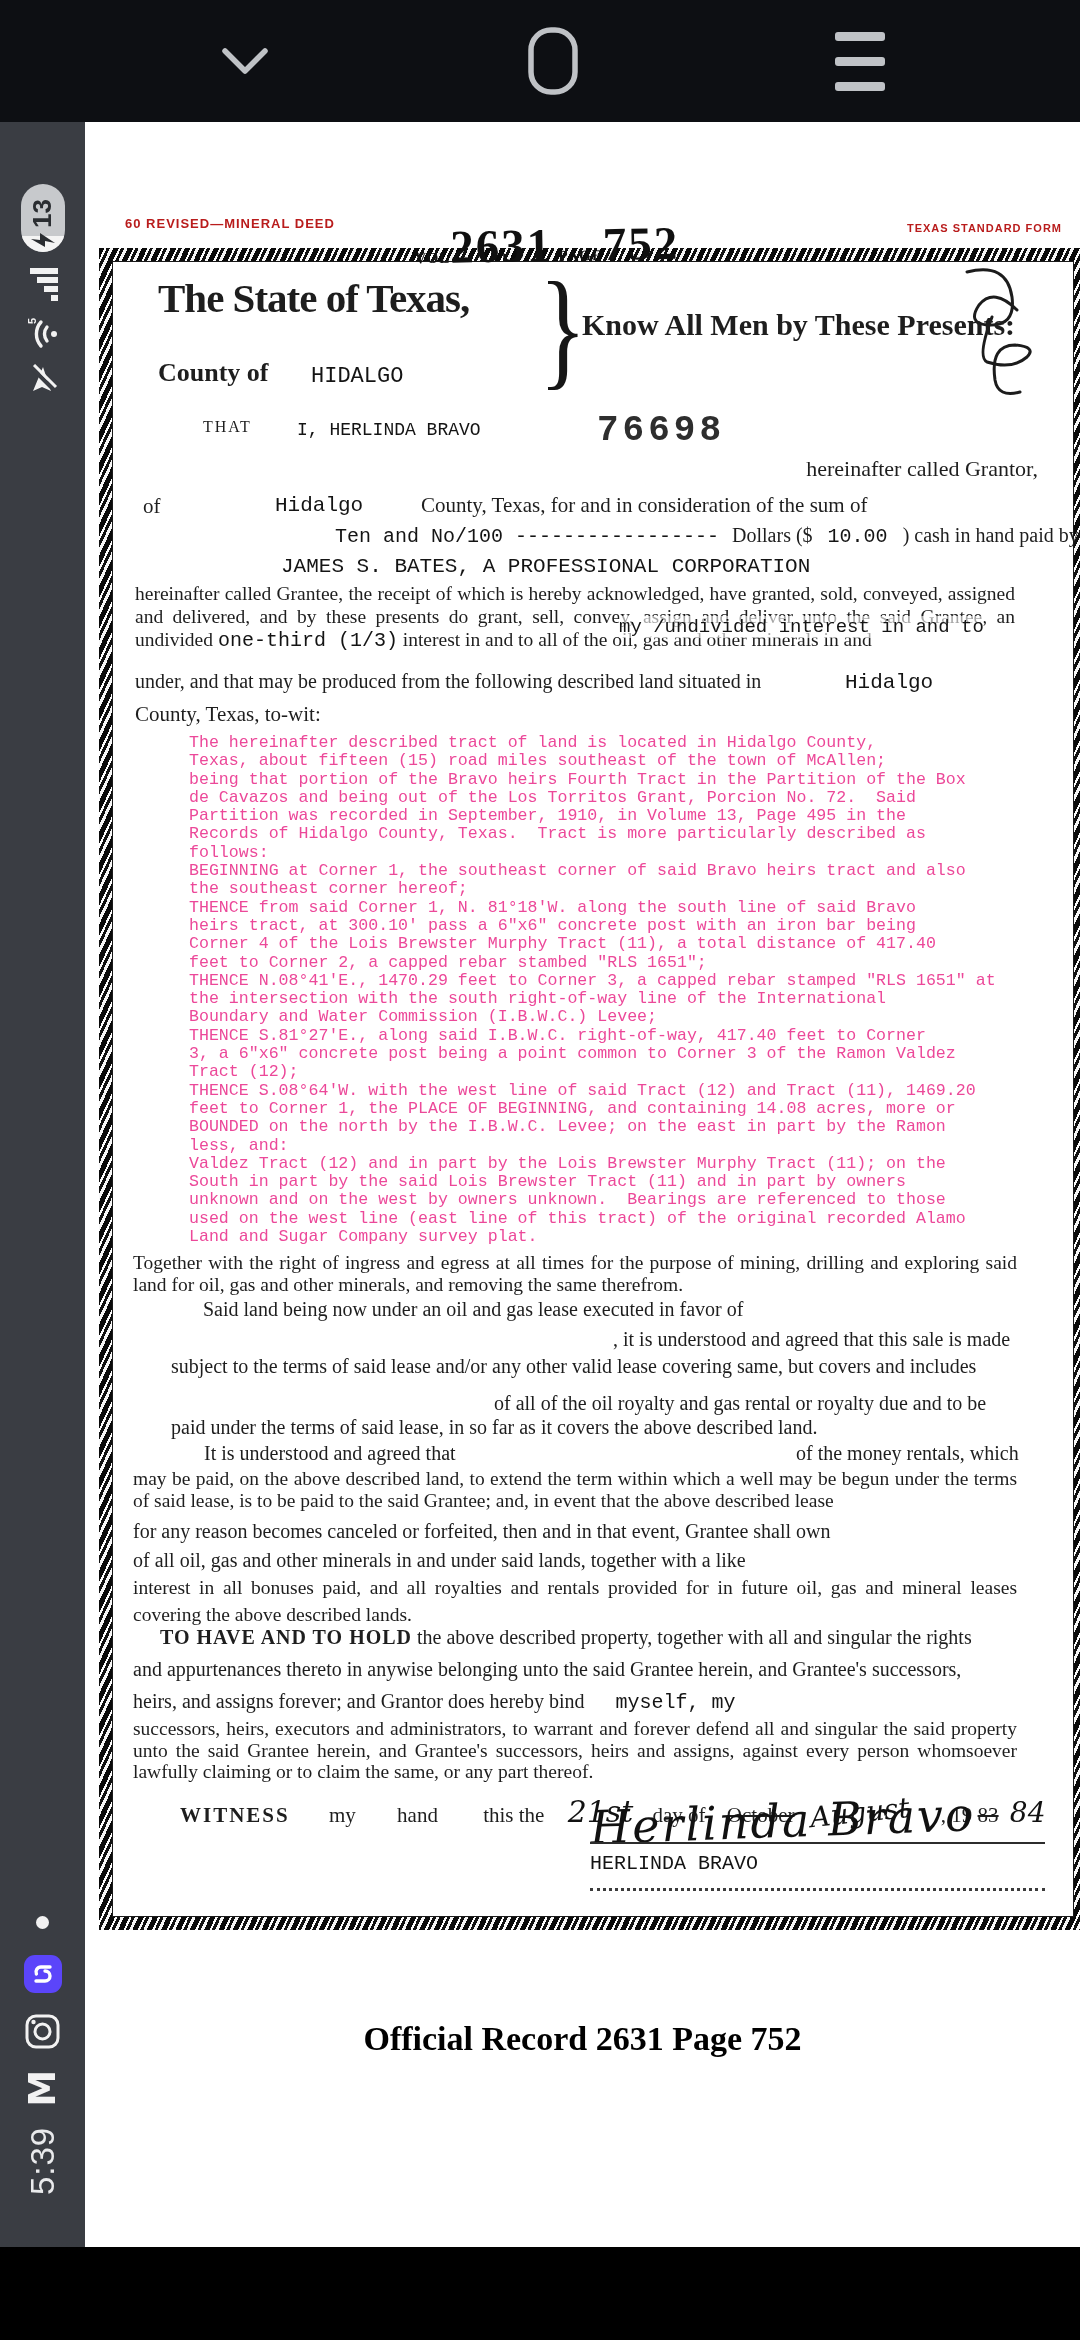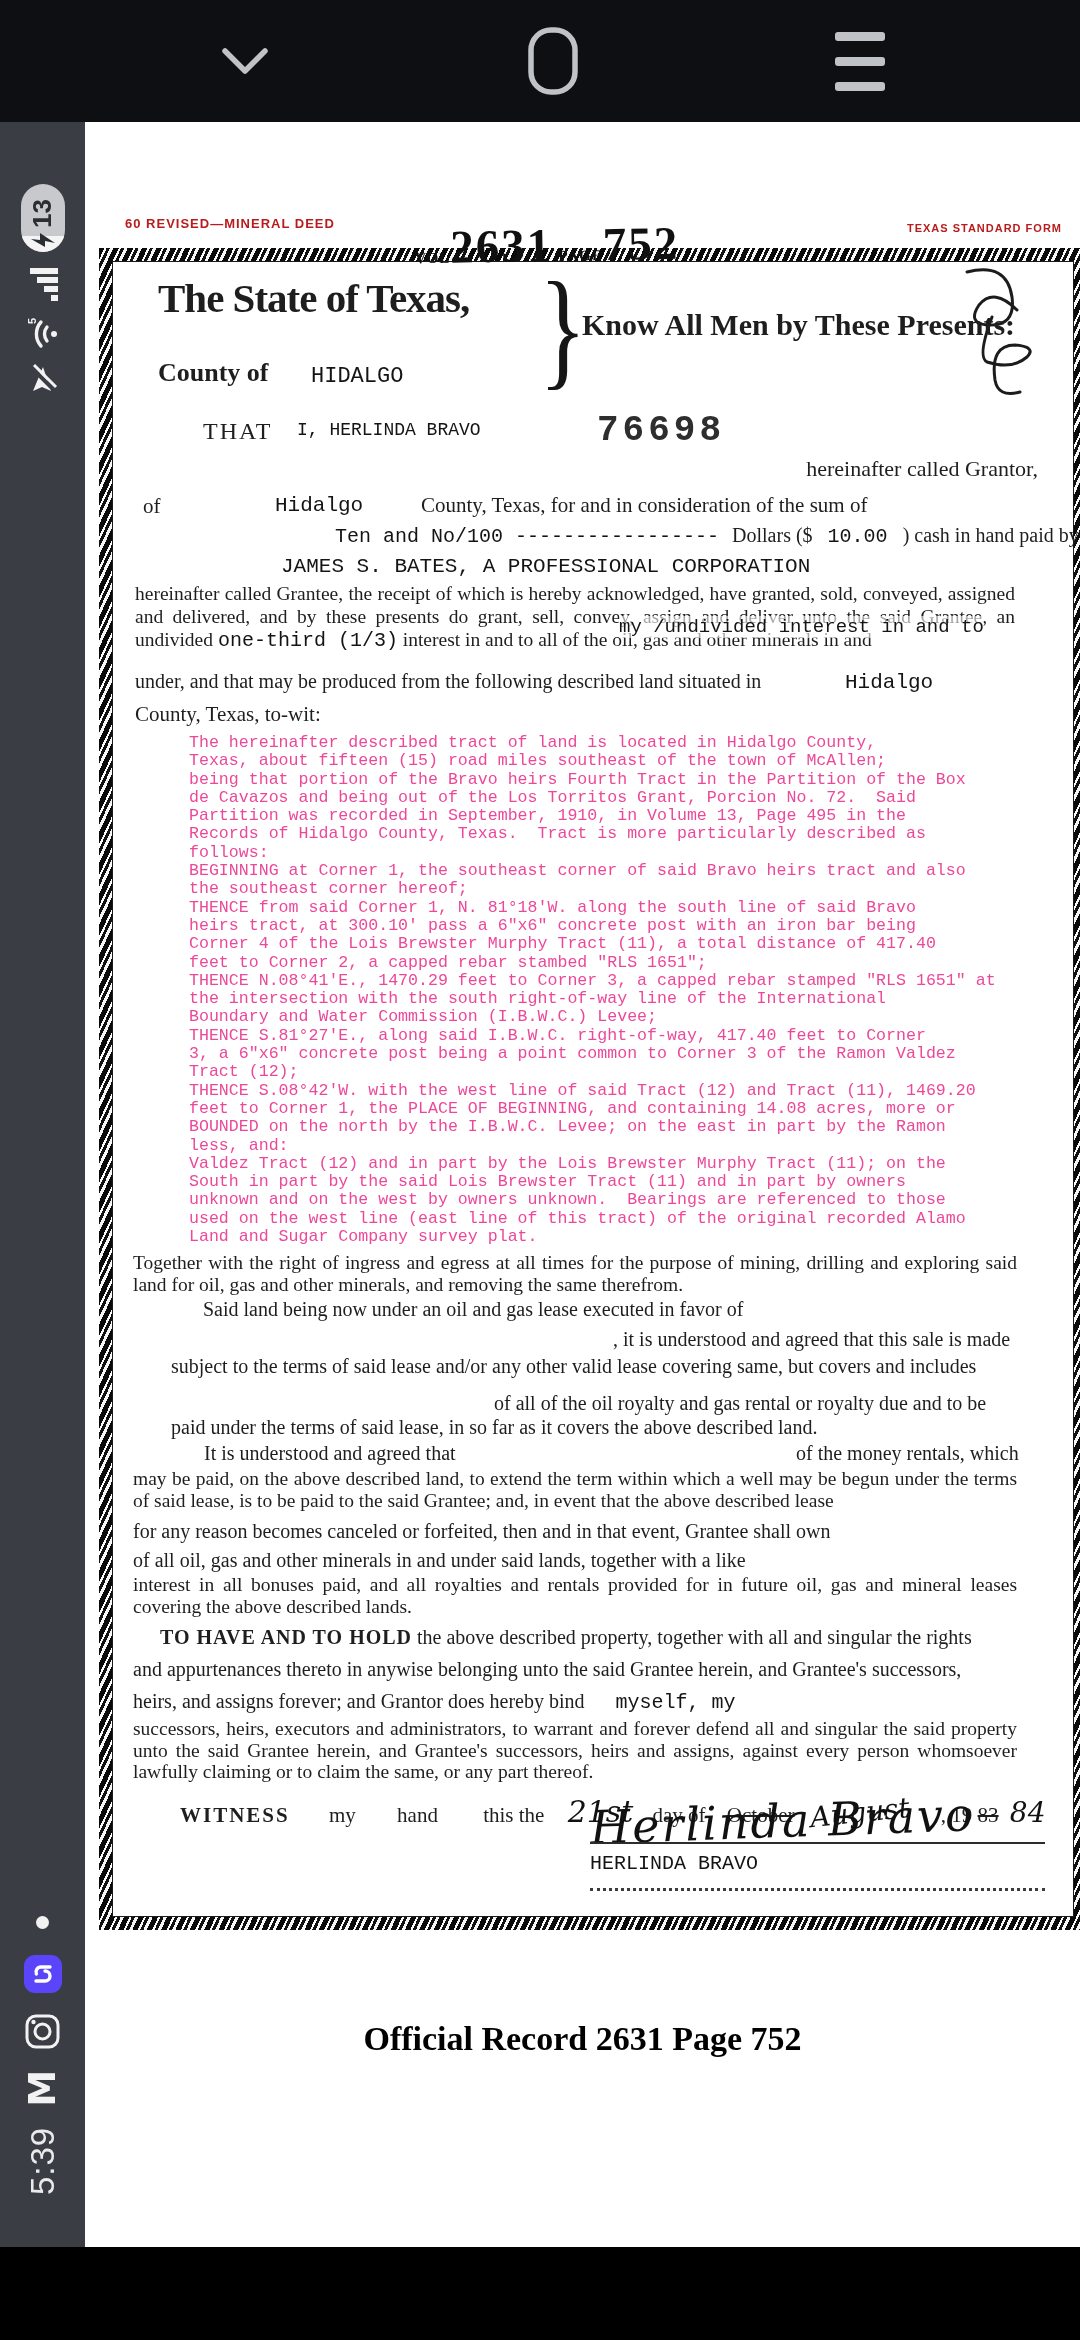--- a/index.html
+++ b/index.html
@@ -151,21 +151,21 @@
       </svg>
     </div>
 
     <div class="abs serif" id="deed-title">The State of Texas,</div>
     <div class="abs serif" id="brace">}</div>
     <div class="abs serif" id="know-all">Know All Men by These Presents:</div>
 
     <div class="abs serif" id="county-line">County of</div>
     <div class="abs mono" style="left:226px;top:242px;font-size:22px;">HIDALGO</div>
 
-    <div class="abs serif" style="left:118px;top:296px;font-size:24px;letter-spacing:2px;">THAT</div>
+    <div class="abs serif" style="left:118px;top:296px;font-size:16px;letter-spacing:2px;">THAT</div>
     <div class="abs mono" style="left:212px;top:298px;font-size:18px;">I, HERLINDA BRAVO</div>
     <div class="abs mono" style="left:512px;top:288px;font-size:36px;font-weight:700;letter-spacing:4px;color:#2e2e2e;">76698</div>
     <div class="abs serif" style="right:42px;top:334px;font-size:22px;">hereinafter called Grantor,</div>
 
     <div class="abs serif" style="left:58px;top:372px;font-size:21px;">of</div>
     <div class="abs mono" style="left:190px;top:372px;font-size:21px;">Hidalgo</div>
     <div class="abs serif" style="left:336px;top:371px;font-size:21px;">County, Texas, for and in consideration of the sum of</div>
 
     <div class="abs" style="left:250px;top:402px;font-size:20px;">
       <span class="mono">Ten and No/100 -----------------</span>
@@ -199,21 +199,21 @@
         <div>THENCE from said Corner 1, N. 81°18'W. along the south line of said Bravo</div>
         <div>heirs tract, at 300.10' pass a 6"x6" concrete post with an iron bar being</div>
         <div>Corner 4 of the Lois Brewster Murphy Tract (11), a total distance of 417.40</div>
         <div>feet to Corner 2, a capped rebar stambed "RLS 1651";</div>
         <div>THENCE N.08°41'E., 1470.29 feet to Corner 3, a capped rebar stamped "RLS 1651" at</div>
         <div>the intersection with the south right-of-way line of the International</div>
         <div>Boundary and Water Commission (I.B.W.C.) Levee;</div>
         <div>THENCE S.81°27'E., along said I.B.W.C. right-of-way, 417.40 feet to Corner</div>
         <div>3, a 6"x6" concrete post being a point common to Corner 3 of the Ramon Valdez</div>
         <div>Tract (12);</div>
-        <div>THENCE S.08°42'W. with the west line of said Tract (12) and Tract (11), 1469.20</div>
+        <div>THENCE S.08°64'W. with the west line of said Tract (12) and Tract (11), 1469.20</div>
         <div>feet to Corner 1, the PLACE OF BEGINNING, and containing 14.08 acres, more or</div>
         <div>BOUNDED on the north by the I.B.W.C. Levee; on the east in part by the Ramon</div>
         <div>less, and:</div>
         <div>Valdez Tract (12) and in part by the Lois Brewster Murphy Tract (11); on the</div>
         <div>South in part by the said Lois Brewster Tract (11) and in part by owners</div>
         <div>unknown and on the west by owners unknown.  Bearings are referenced to those</div>
         <div>used on the west line (east line of this tract) of the original recorded Alamo</div>
         <div>Land and Sugar Company survey plat.</div>
       </div>
 
@@ -222,21 +222,21 @@
     <div class="abs serif" style="left:118px;top:1176px;font-size:20px;">Said land being now under an oil and gas lease executed in favor of</div>
     <div class="abs serif" style="left:528px;top:1206px;font-size:20px;">, it is understood and agreed that this sale is made</div>
     <div class="abs serif" style="left:86px;top:1233px;font-size:20px;">subject to the terms of said lease and/or any other valid lease covering same, but covers and includes</div>
     <div class="abs serif" style="left:409px;top:1270px;font-size:20px;">of all of the oil royalty and gas rental or royalty due and to be</div>
     <div class="abs serif" style="left:86px;top:1294px;font-size:20px;text-align:center;">paid under the terms of said lease, in so far as it covers the above described land.</div>
     <div class="abs serif" style="left:119px;top:1320px;font-size:20px;">It is understood and agreed that</div>
     <div class="abs serif" style="left:711px;top:1320px;font-size:20px;">of the money rentals, which</div>
     <div class="para" style="left:48px;top:1346px;width:884px;font-size:19.5px;line-height:21.5px;">may be paid, on the above described land, to extend the term within which a well may be begun under the terms of said lease, is to be paid to the said Grantee; and, in event that the above described lease</div>
     <div class="abs serif" style="left:48px;top:1398px;font-size:20px;">for any reason becomes canceled or forfeited, then and in that event, Grantee shall own</div>
     <div class="abs serif" style="left:48px;top:1427px;font-size:20px;">of all oil, gas and other minerals in and under said lands, together with a like</div>
-    <div class="para" style="left:48px;top:1452px;width:884px;font-size:19.5px;line-height:22px;">interest in all bonuses paid, and all royalties and rentals provided for in future oil, gas and mineral leases covering the above described lands.</div>
+    <div class="para" style="left:48px;top:1452px;width:884px;font-size:19.5px;line-height:27px;">interest in all bonuses paid, and all royalties and rentals provided for in future oil, gas and mineral leases covering the above described lands.</div>
 
     <div class="abs" style="left:75px;top:1504px;font-size:20px;">
       <span class="serif" style="font-weight:700;letter-spacing:1px;">TO HAVE AND TO HOLD</span><span class="serif"> the above described property, together with all and singular the rights</span>
     </div>
     <div class="abs serif" style="left:48px;top:1536px;font-size:20px;">and appurtenances thereto in anywise belonging unto the said Grantee herein, and Grantee's successors,</div>
     <div class="abs" style="left:48px;top:1568px;font-size:20px;">
       <span class="serif">heirs, and assigns forever; and Grantor does hereby bind</span>
       <span class="mono" style="margin-left:26px;font-size:20px;">myself, my</span>
     </div>
     <div class="para" style="left:48px;top:1596px;width:884px;font-size:19.5px;line-height:21.5px;">successors, heirs, executors and administrators, to warrant and forever defend all and singular the said property unto the said Grantee herein, and Grantee's successors, heirs and assigns, against every person whomsoever lawfully claiming or to claim the same, or any part thereof.</div>

